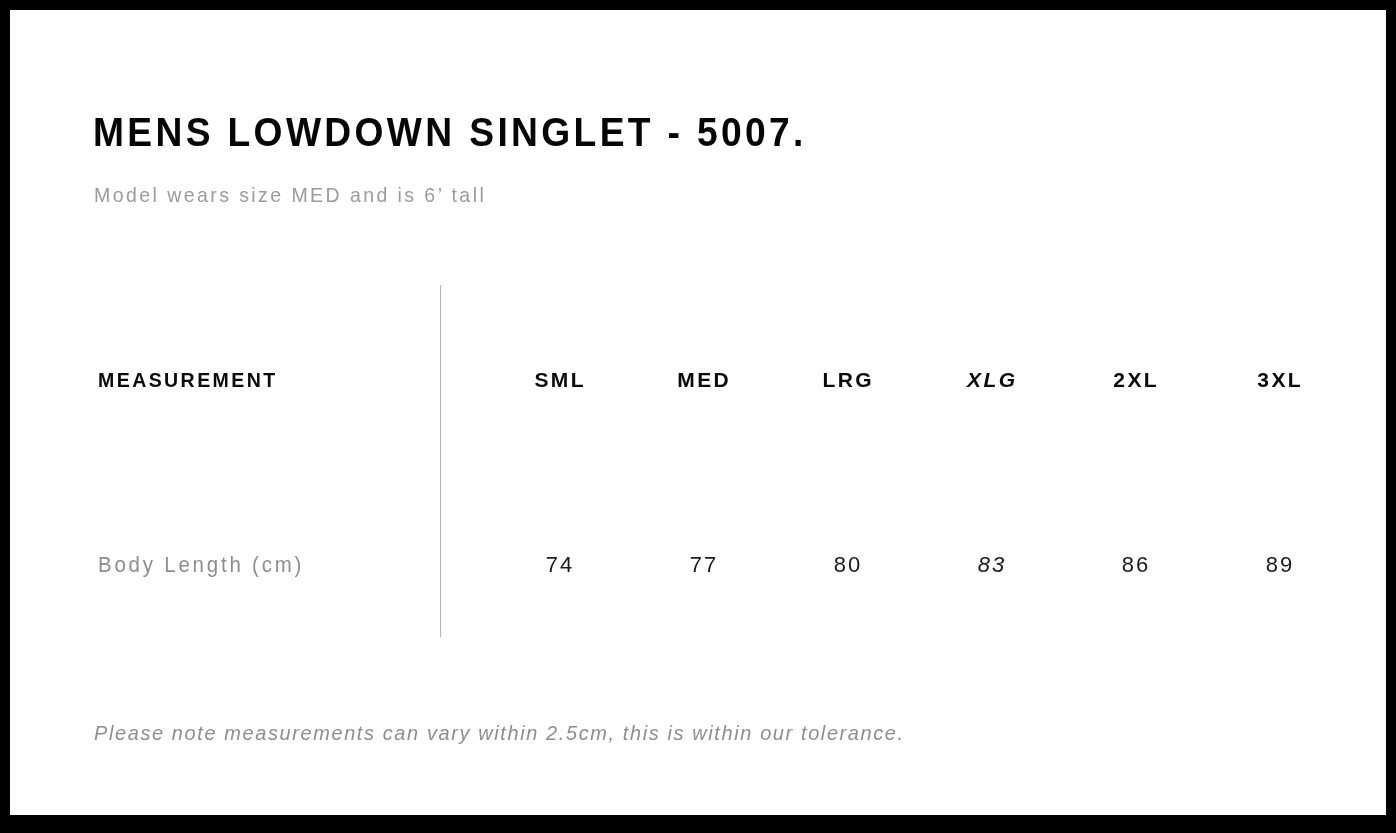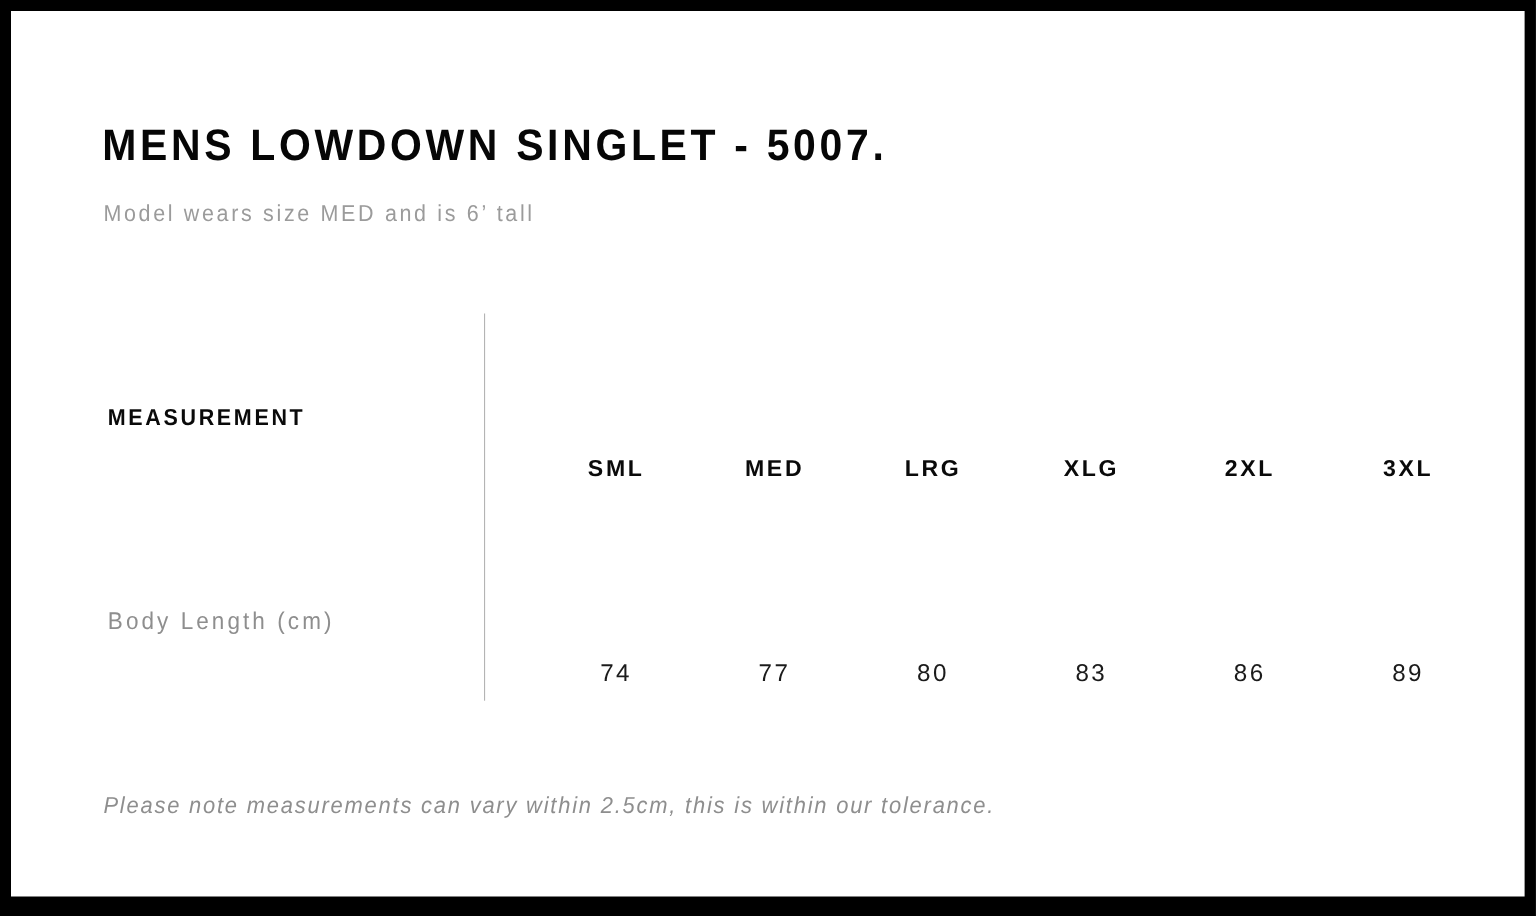--- a/index.html
+++ b/index.html
@@ -112,41 +112,40 @@
   }
 
   .cell {
     position: absolute;
     top: 0;
     width: 120px;
     height: 40px;
     line-height: 40px;
     text-align: center;
     white-space: nowrap;
-    margin-top: 47px;
   }
   .row-header .cell {
     font-size: 21px;
     font-weight: bold;
     color: #0a0a0a;
     letter-spacing: 2.4px;
     text-indent: 2.4px;
   }
   .row-data .cell {
     font-size: 22px;
     font-weight: normal;
     color: #1b1b1b;
     letter-spacing: 2.2px;
     text-indent: 2.2px;
   }
 
   .col-0 { left: 485px; }
   .col-1 { left: 629px; }
   .col-2 { left: 773px; }
-  .col-3 { left: 917px; }
+  .col-3 { left: 917px; font-style: italic; }
   .col-4 { left: 1061px; }
   .col-5 { left: 1205px; }
 
   
   .footnote {
     position: absolute;
     left: 84px;
     top: 711px;
     font-size: 21px;
     font-style: italic;

